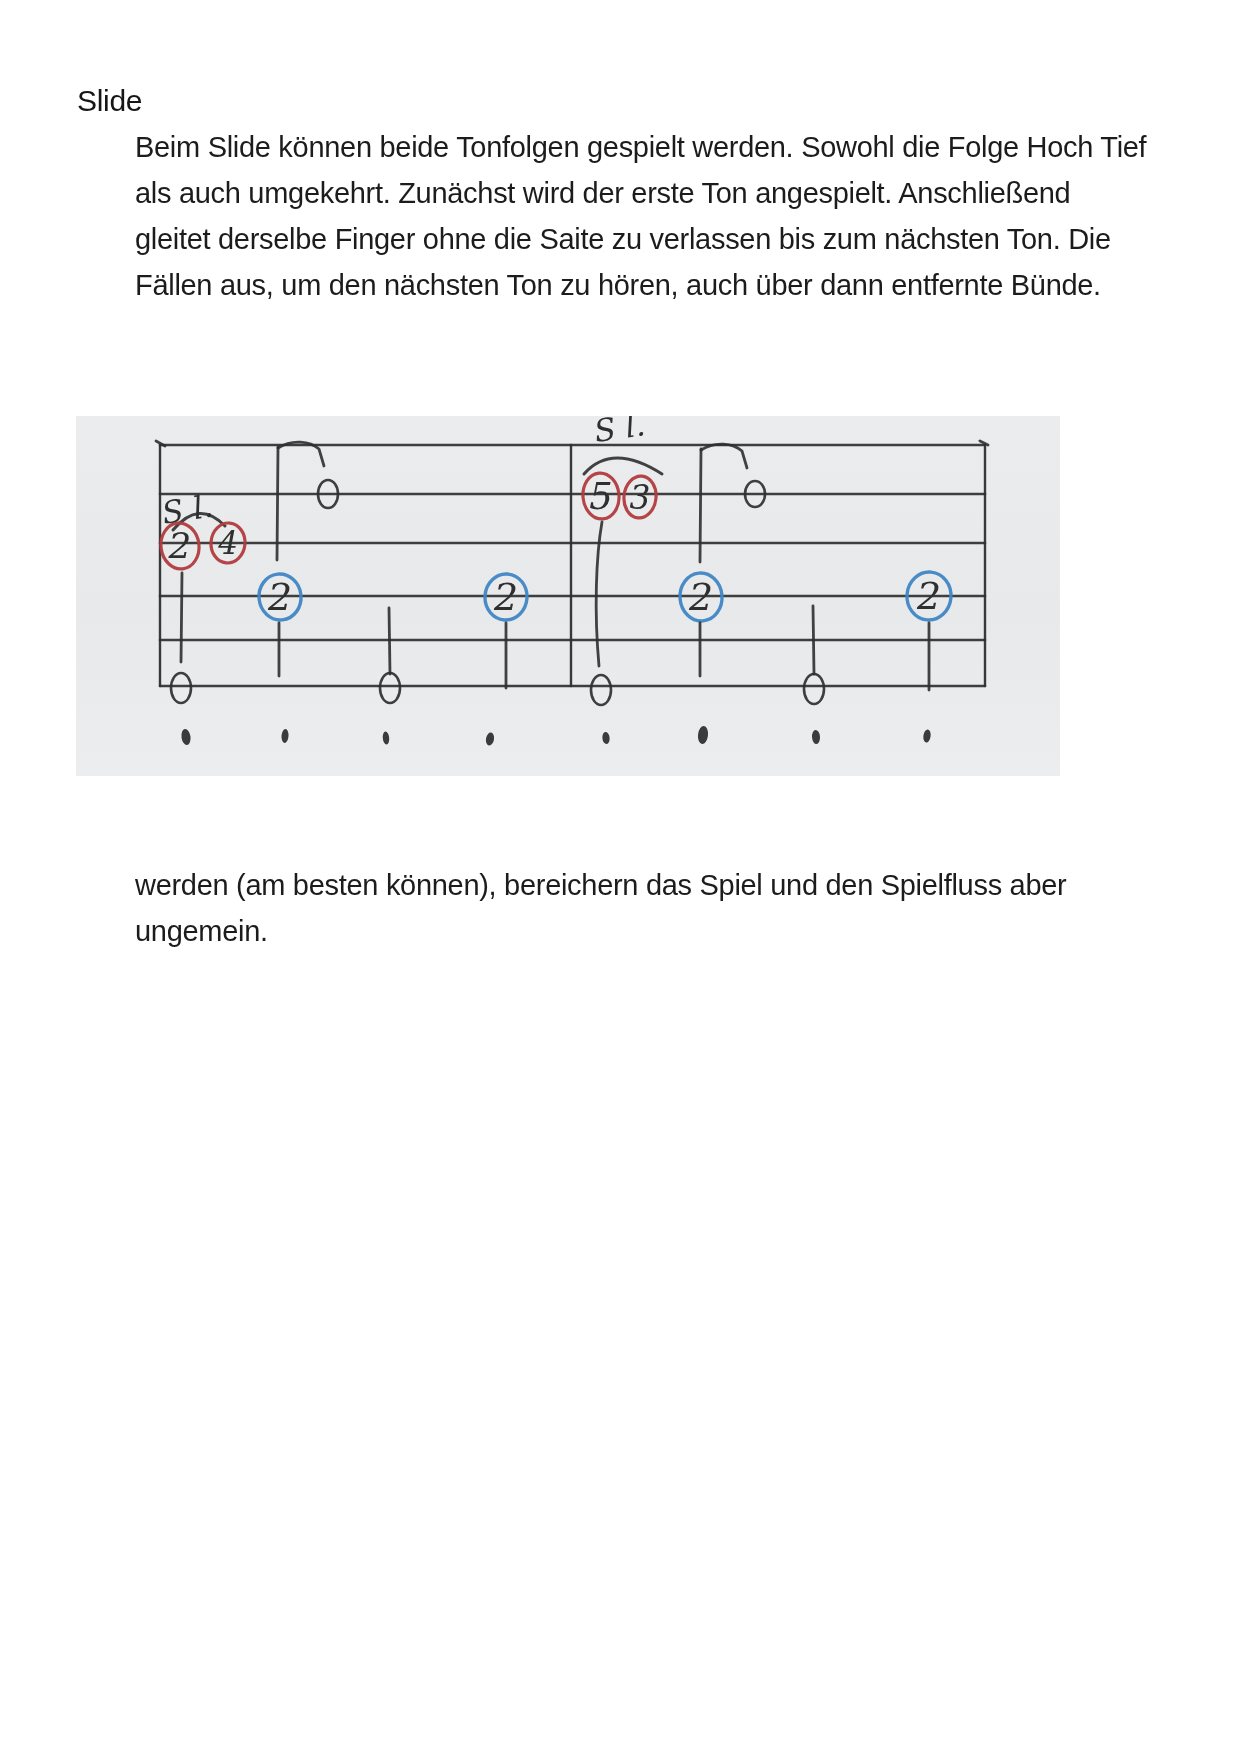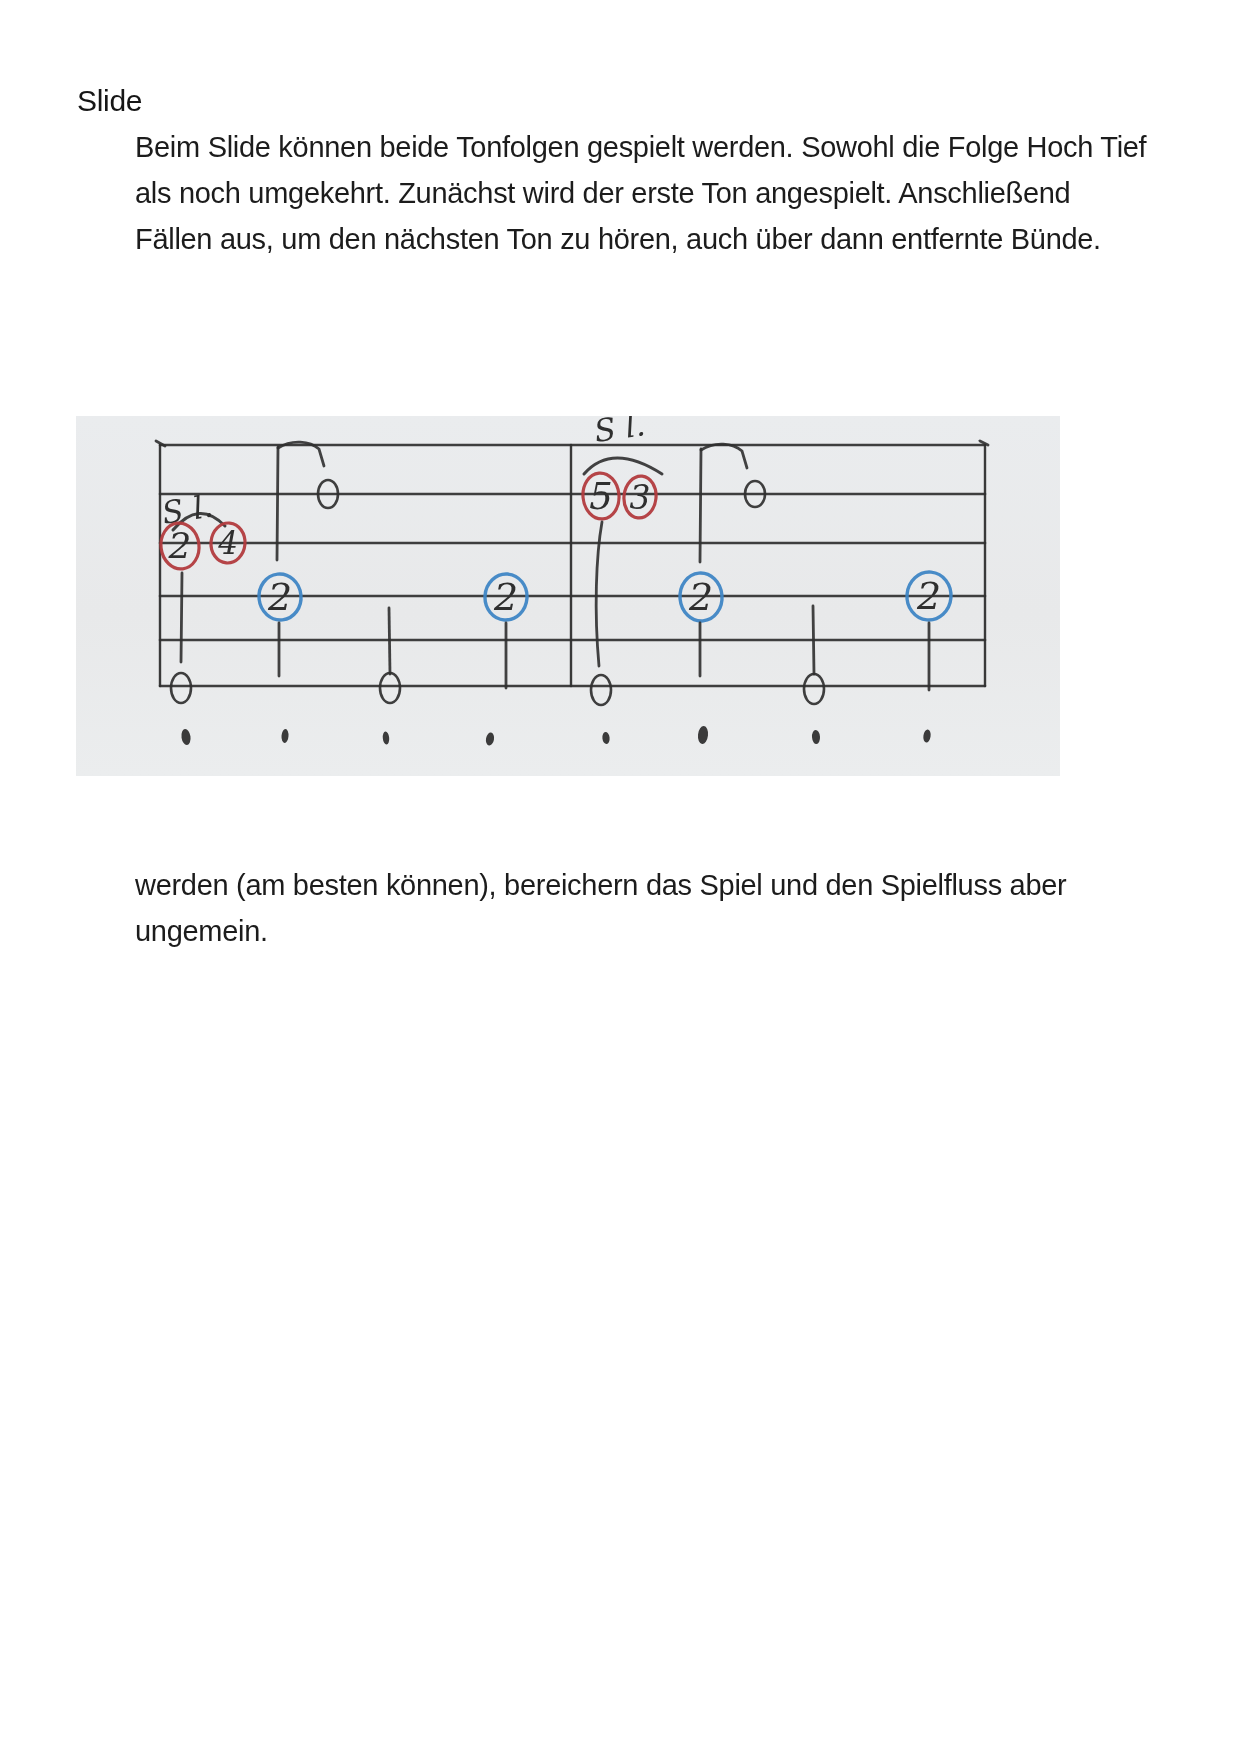--- a/index.html
+++ b/index.html
@@ -58,21 +58,22 @@
 </style>
 </head>
 <body>
 
 <div class="page">
 
   <div class="heading">Slide</div>
 
   <div class="para" id="para1">
     <div class="tline">Beim Slide können beide Tonfolgen gespielt werden. Sowohl die Folge Hoch Tief</div>
-    <div class="tline">als noch umgekehrt. Zunächst wird der erste Ton angespielt. Anschließend</div>
+    <div class="tline">als auch umgekehrt. Zunächst wird der erste Ton angespielt. Anschließend</div>
+    <div class="tline">gleitet derselbe Finger ohne die Saite zu verlassen bis zum nächsten Ton. Die</div>
     <div class="tline">Fällen aus, um den nächsten Ton zu hören, auch über dann entfernte Bünde.</div>
   </div>
 
   <div class="figure">
     <svg width="984" height="360" viewBox="0 0 984 360">
 
       <g>
         <line class="ink staffline" x1="84" y1="29" x2="909" y2="29"></line>
         <line class="ink staffline" x1="84" y1="78" x2="909" y2="78"></line>
         <line class="ink staffline" x1="84" y1="127" x2="909" y2="127"></line>

